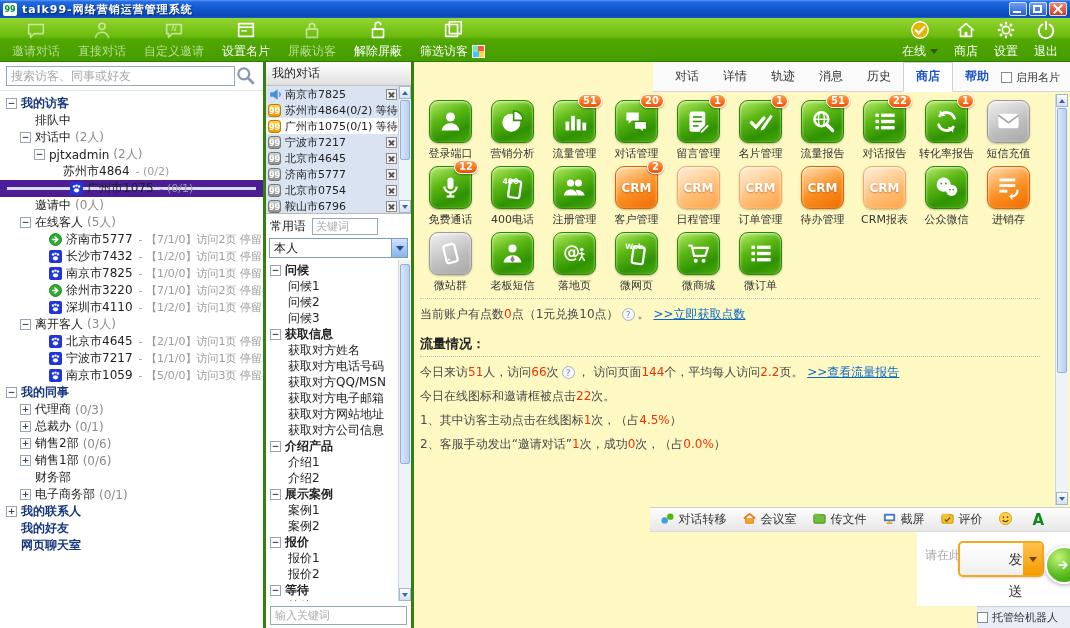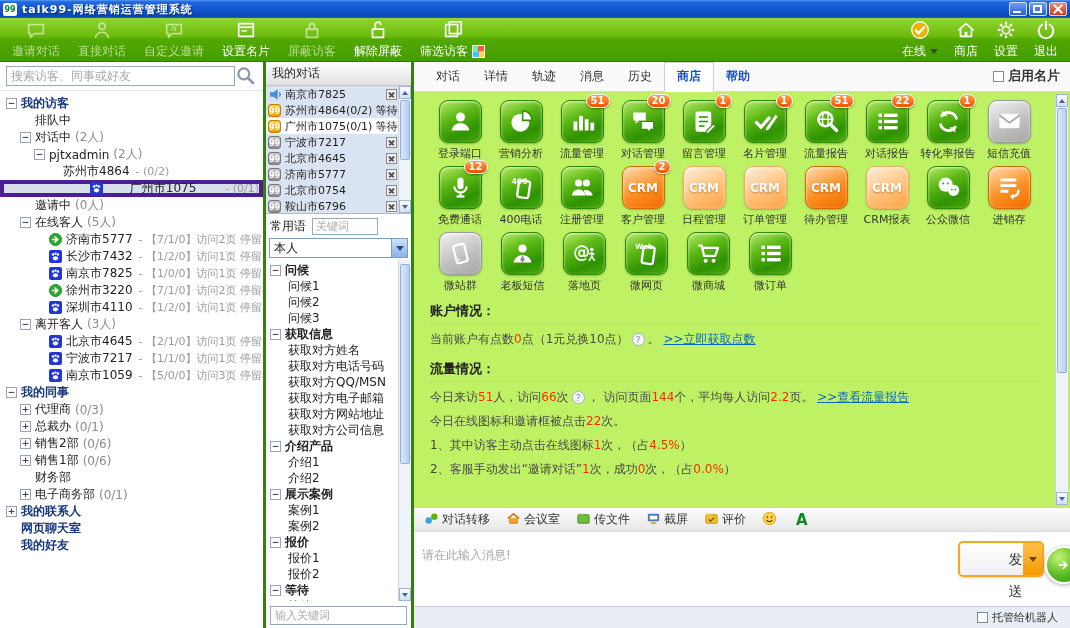--- a/index.html
+++ b/index.html
@@ -53,21 +53,21 @@
   .searchbtn { width:22px; height:20px; display:flex; align-items:center; justify-content:center; cursor:pointer; }
   .tree { flex:1; overflow:hidden; padding-top:4px; font-size:12px; }
   .trow { height:17px; display:flex; align-items:center; white-space:nowrap; cursor:pointer; }
   .exp { width:11px; height:11px; flex:0 0 11px; border:1px solid #98a4b8; background:#fff; color:#445;
     font-size:9px; line-height:9px; text-align:center; margin-right:4px; font-weight:bold; }
   .expsp { width:15px; flex:0 0 15px; }
   .tlabel { color:#222; }
   .troot { color:#17377e; font-weight:bold; }
   .cnt { color:#8b8b8b; margin-left:4px; }
   .tstat { color:#9b9b9b; margin-left:6px; font-size:11px; overflow:hidden; }
-  .trow.sel { background:#d7dfec; border:4px solid #4c1d95;justify-content:space-between; }
+  .trow.sel { background:#d7dfec; border:7px solid #4c1d95; }
   .ticon { width:14px; height:13px; flex:0 0 14px; margin-right:3px; display:flex; align-items:center; }
   .ticon svg { width:13px; height:13px; }
 
   
   .midcol { width:148px; flex:0 0 148px; border-right:3px solid #35800c; display:flex; flex-direction:column; background:#fff; }
   .conv-header { flex:0 0 24px; background:linear-gradient(#ffffff,#e0e0e0); border-bottom:1px solid #c2c2c2;
     font-size:12px; color:#222; display:flex; align-items:center; padding:0 6px; }
   .convwrap { flex:0 0 128px; position:relative; background:#d9e3f1; border-bottom:1px solid #b8b8b8; }
   .convlist { position:absolute; left:0; top:0; right:13px; bottom:0; }
   .convrow { height:16px; display:flex; align-items:center; font-size:11px; color:#222; padding:0 1px 0 2px;
@@ -106,27 +106,27 @@
   .sb { position:absolute; right:0; top:0; bottom:0; width:13px; background:#eef2f9; border-left:1px solid #d0d6e0; }
   .sb .sarrow { position:absolute; left:0; right:0; height:13px; background:linear-gradient(#fdfdfe,#d3e0f5);
     border:1px solid #9fb6dc; display:flex; align-items:center; justify-content:center; cursor:pointer; }
   .sb .sarrow.up { top:0; } .sb .sarrow.down { bottom:0; }
   .sb .thumb { position:absolute; left:1px; right:1px; background:linear-gradient(90deg,#dbe7fb,#b9cef1);
     border:1px solid #8fb0e0; border-radius:2px; cursor:pointer; }
   .tri-u { width:0;height:0;border-left:3px solid transparent;border-right:3px solid transparent;border-bottom:4px solid #44639c; }
   .tri-d { width:0;height:0;border-left:3px solid transparent;border-right:3px solid transparent;border-top:4px solid #44639c; }
 
   
-  .mainpanel { flex:1; display:flex; flex-direction:column; min-width:0; background:#bef264; }
+  .mainpanel { flex:1; display:flex; flex-direction:column; min-width:0; background:#fef9c3;align-items:flex-end; }
   .tabsbar { flex:0 0 27px; background:#fafafa; border-bottom:1px solid #d6d6d6; display:flex; align-items:flex-end; padding:0 10px; }
   .tab { padding:5px 12px 6px; font-size:12px; color:#333; cursor:pointer; }
   .tab.active { background:#fff; border:1px solid #d0d0d0; border-bottom:1px solid #fff; margin-bottom:-1px;
     color:#1a53c8; font-weight:bold; }
   .tab.blue { color:#1a53c8; font-weight:bold; }
-  .cardcheck { margin-left:auto; display:flex; align-items:center; font-size:13px; color:#333; padding-bottom:6px; cursor:pointer;font-weight:bold; }
+  .cardcheck { margin-left:auto; display:flex; align-items:center; font-size:11px; color:#333; padding-bottom:6px; cursor:pointer; }
   .cb { width:11px; height:11px; border:1px solid #808a9a; background:#fff; margin-right:4px; display:inline-block; }
   .content { flex:1; position:relative; min-height:0; padding:8px 30px 0 16px; overflow:hidden; }
   .content-sb { top:2px; bottom:2px; right:2px; }
 
   .approw { display:flex; margin-bottom:5px; }
   .app { width:61px; display:flex; flex-direction:column; align-items:center; margin-right:1px; cursor:pointer; }
   .tile { width:43px; height:43px; border-radius:9px; position:relative; display:flex; align-items:center; justify-content:center;
     box-shadow:inset 0 1px 3px rgba(255,255,255,.7), 0 1px 2px rgba(0,0,0,.25); }
   .tile.green { background:linear-gradient(155deg,#b5ea66 0%,#5cb815 38%,#2f9201 72%,#49aa0c 100%); border:1px solid #2d8a00; }
   .tile.orange { background:linear-gradient(155deg,#ffddb0 0%,#fb8f22 55%,#ef6c00 100%); border:1px solid #d66a00; }
@@ -511,25 +511,25 @@
             <span class="exp">+</span>
             <span class="tlabel">电子商务部</span>
             <span class="cnt">(0/1)</span>
           </div>
           <div class="trow" style="padding-left: 6px;">
             <span class="exp">+</span>
             <span class="tlabel troot">我的联系人</span>
           </div>
           <div class="trow" style="padding-left: 6px;">
             <span class="expsp"></span>
+            <span class="tlabel troot">我的好友</span>
+          </div>
+          <div class="trow" style="padding-left: 6px;">
+            <span class="expsp"></span>
             <span class="tlabel troot">网页聊天室</span>
-          </div>
-          <div class="trow" style="padding-left: 6px;">
-            <span class="expsp"></span>
-            <span class="tlabel troot">我的好友</span>
           </div>
         </div>
     </div>
 
     <div class="midcol">
       <div class="conv-header">我的对话</div>
       <div class="convwrap">
         <div class="convlist" id="convlist">
             <div class="convrow">
               <span class="cicon">
@@ -1016,21 +1016,20 @@
                       <rect x="9" y="10.5" width="12" height="3"></rect>
                       <rect x="4" y="16" width="3" height="3"></rect>
                       <rect x="9" y="16" width="12" height="3"></rect>
                     </g>
                   </svg>
                 </div>
                 <div class="applbl">微订单</div>
               </div>
             </div>
           </div>
-        <div class="section-title">账户情况：</div>
         <div class="dotline"></div>
         <div id="acclines">
             <div class="infoline"><span>当前账户有点数</span><span class="red">0</span><span>点（1元兑换10点）</span><span class="help">?</span><span>。 </span><span class="link">&gt;&gt;立即获取点数</span></div>
           </div>
         <div class="section-title">流量情况：</div>
         <div class="dotline"></div>
         <div id="trafficlines">
             <div class="infoline"><span>今日来访</span><span class="red">51</span><span>人，访问</span><span class="red">66</span><span>次</span><span class="help">?</span><span>， 访问页面</span><span class="red">144</span><span>个，平均每人访问</span><span class="red">2.2</span><span>页。 </span><span class="link">&gt;&gt;查看流量报告</span></div>
             <div class="infoline"><span>今日在线图标和邀请框被点击</span><span class="red">22</span><span>次。</span></div>
             <div class="infoline"><span>1、其中访客主动点击在线图标</span><span class="red">1</span><span>次，（占</span><span class="red">4.5%</span><span>）</span></div>

